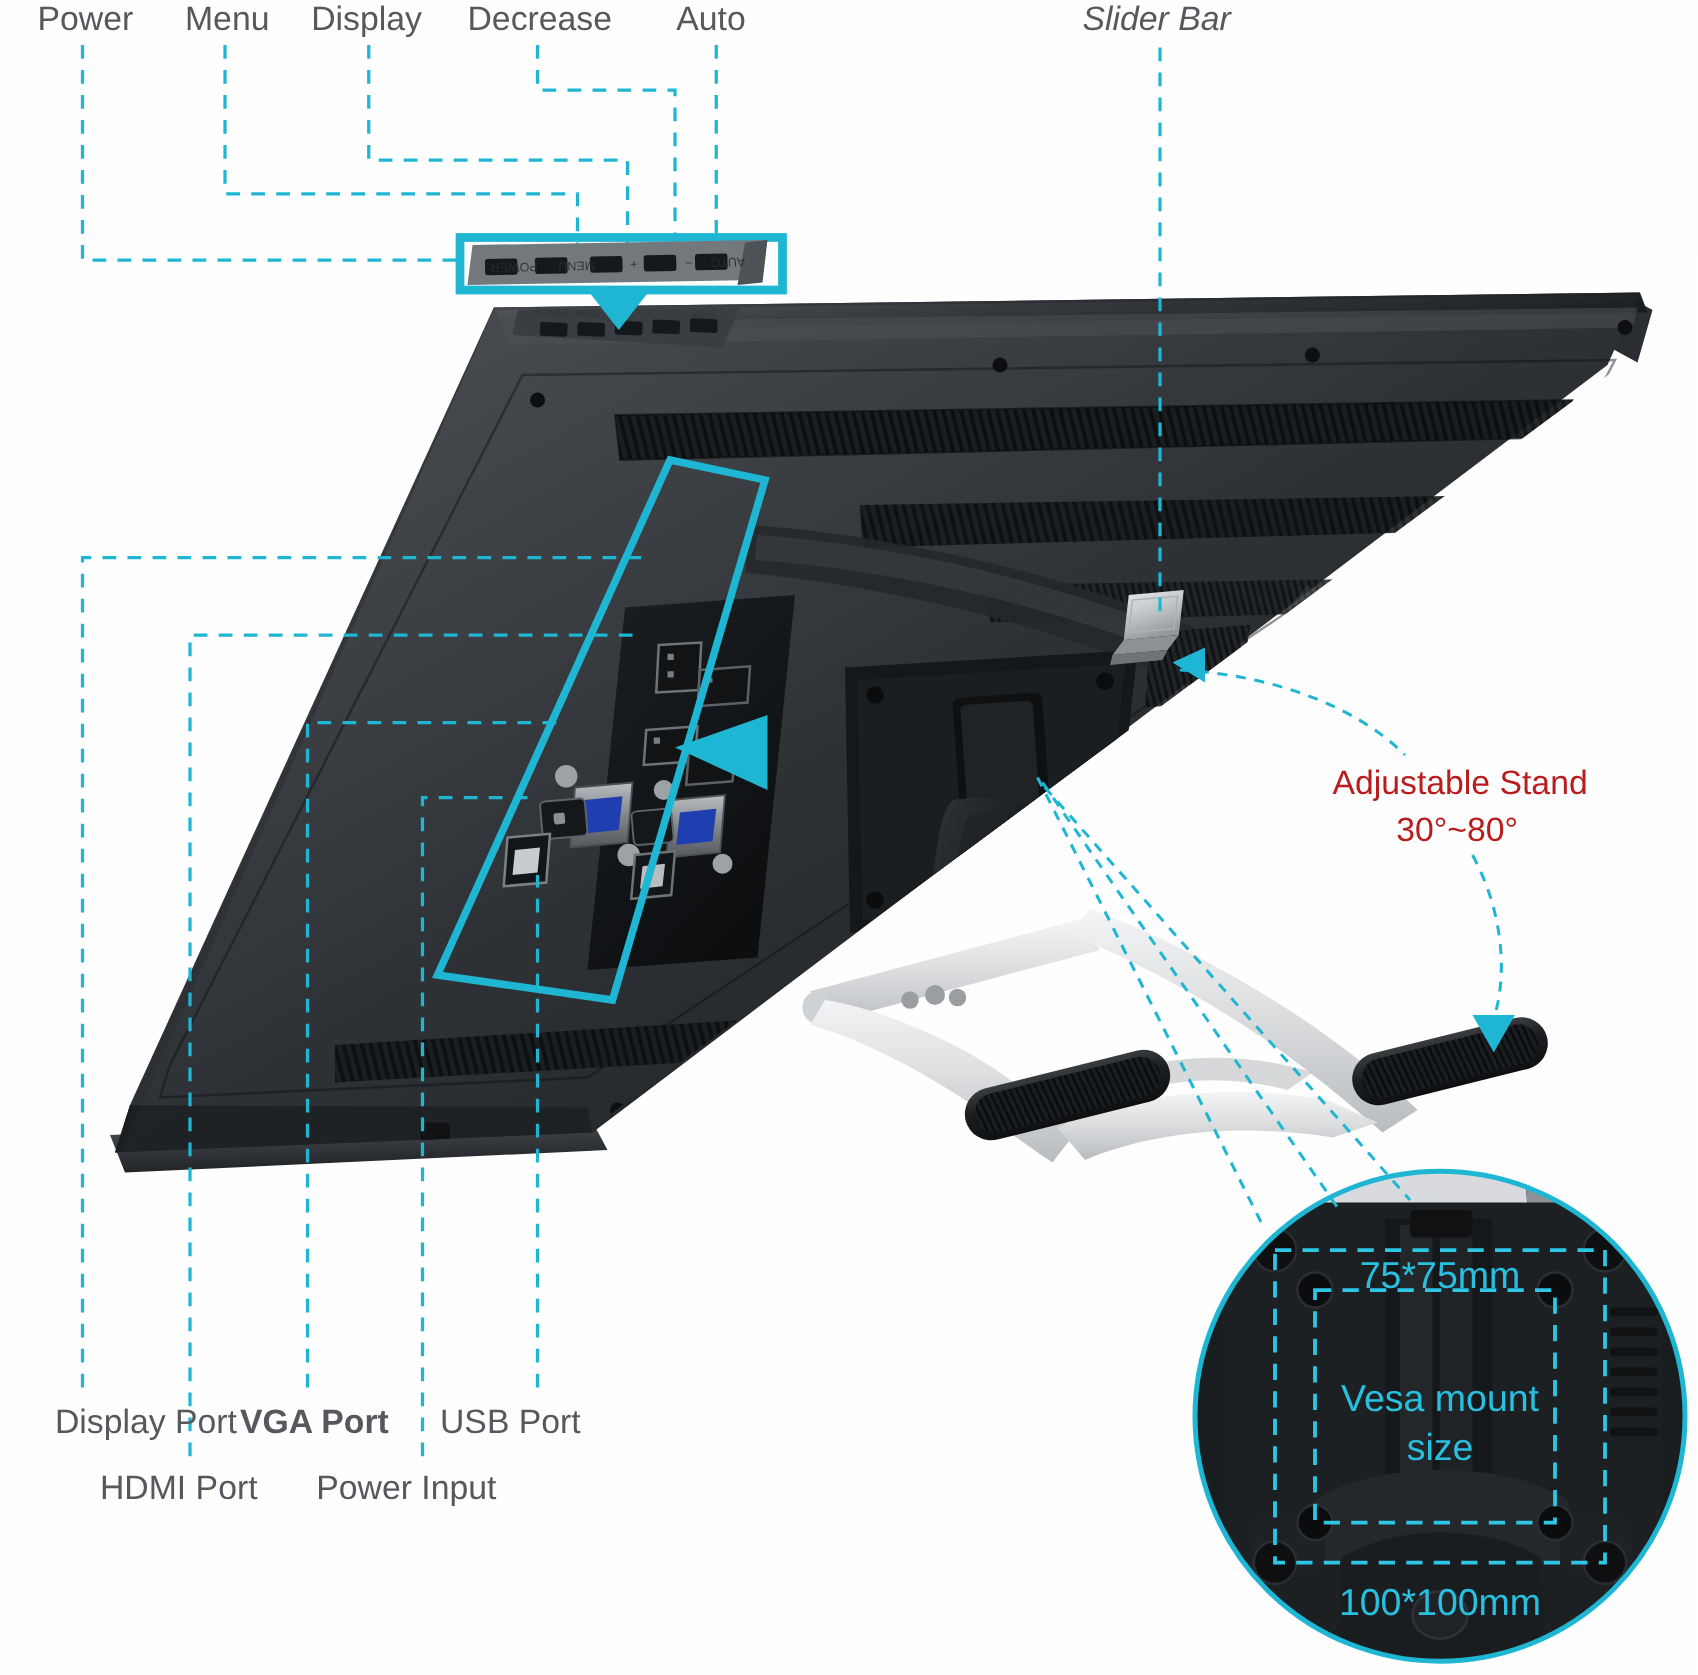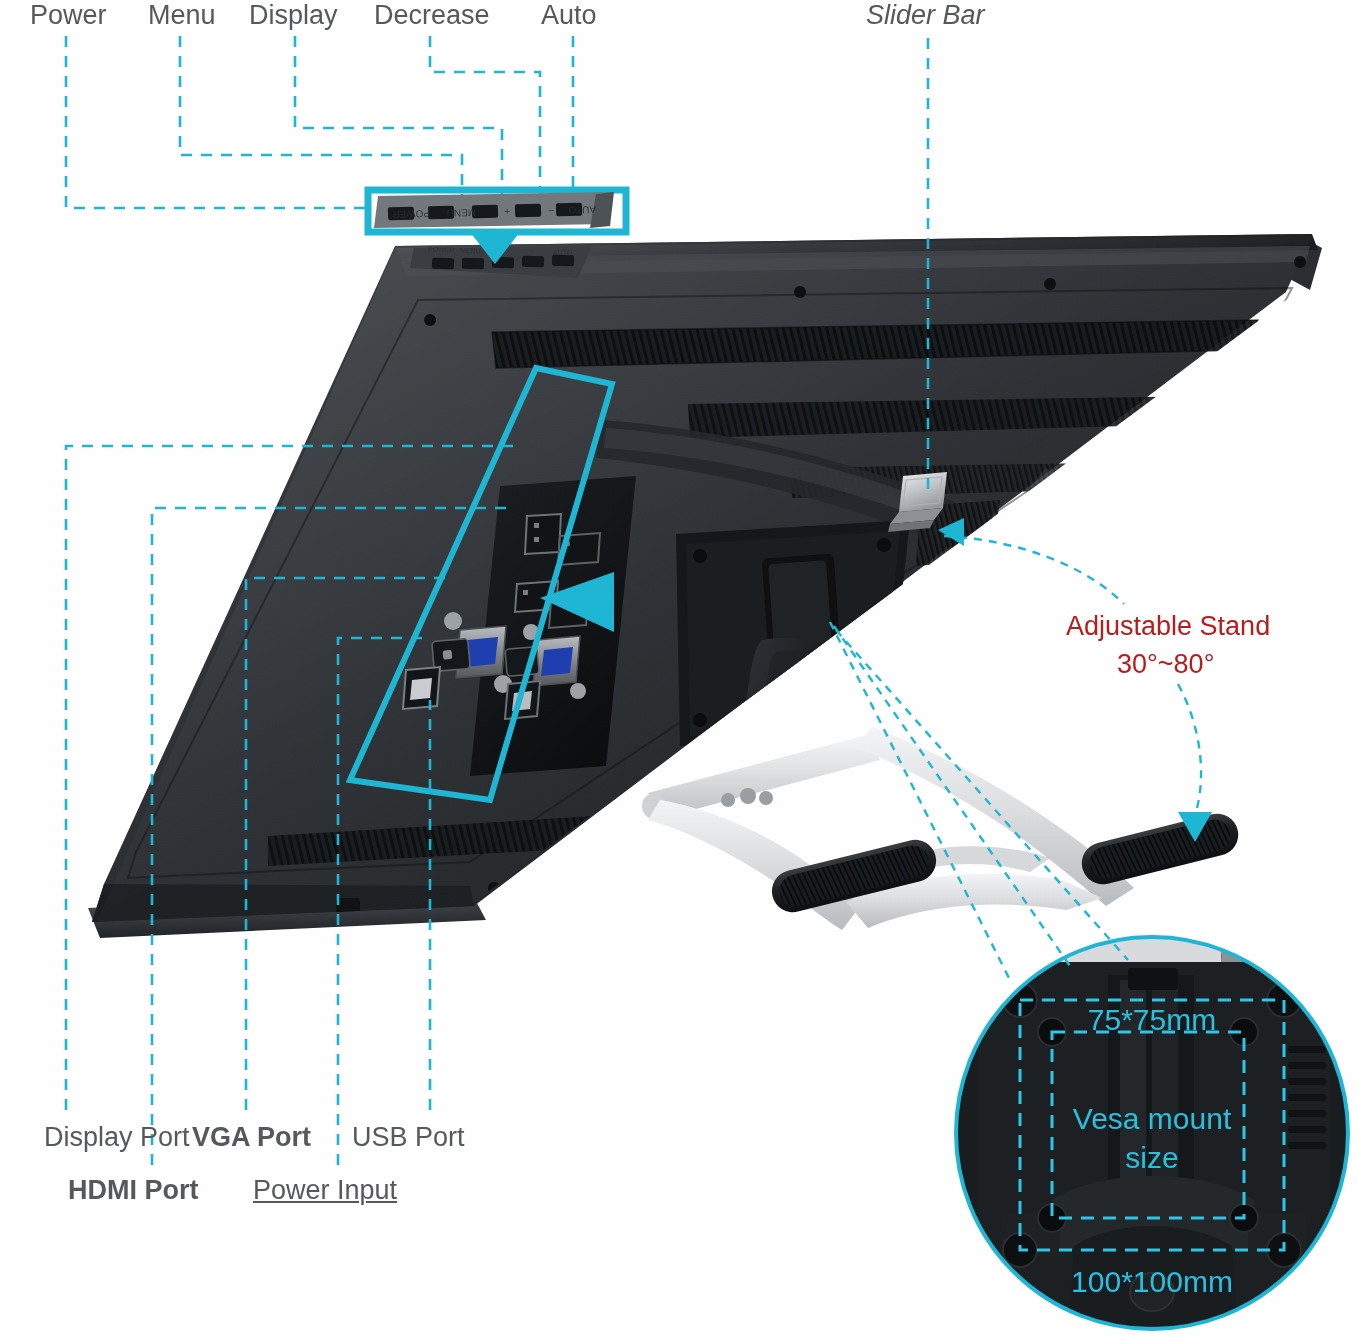--- a/index.html
+++ b/index.html
@@ -436,16 +436,16 @@
   <div class="lbl" style="left:541px; top:2px;">Auto</div>
 
   <div class="lbl" style="left:866px; top:2px;font-style:italic;">Slider Bar</div>
 
   <div class="lbl dim" style="left:1066px; top:613px;">Adjustable Stand</div>
   <div class="lbl dim" style="left:1117px; top:651px;">30°~80°</div>
 
   <div class="lbl" style="left:4px;   top:1124px;margin-left:40px;">Display Port</div>
   <div class="lbl" style="left:192px; top:1124px;font-weight:bold;">VGA Port</div>
   <div class="lbl" style="left:352px; top:1124px;">USB Port</div>
-  <div class="lbl" style="left:68px;  top:1177px;font-weight:bold;">HDMI Port</div>
-  <div class="lbl" style="left:253px; top:1177px;text-decoration:underline;">Power Input</div>
+  <div class="lbl" style="left:80px;  top:1177px;">HDMI Port</div>
+  <div class="lbl" style="left:253px; top:1177px;">Power Input</div>
 
 </div>
 
 </body></html>

